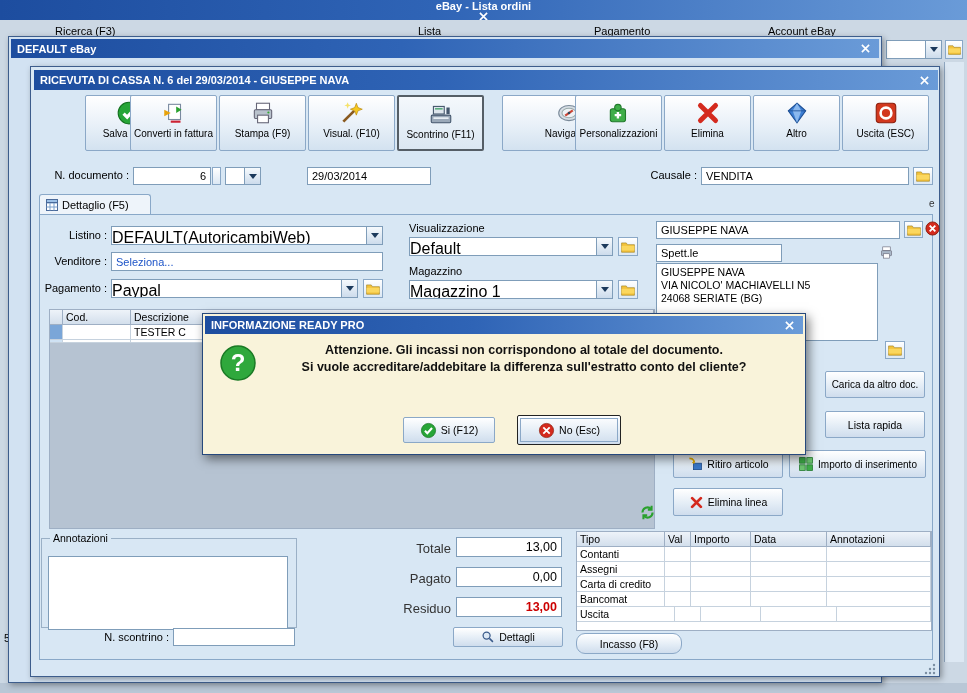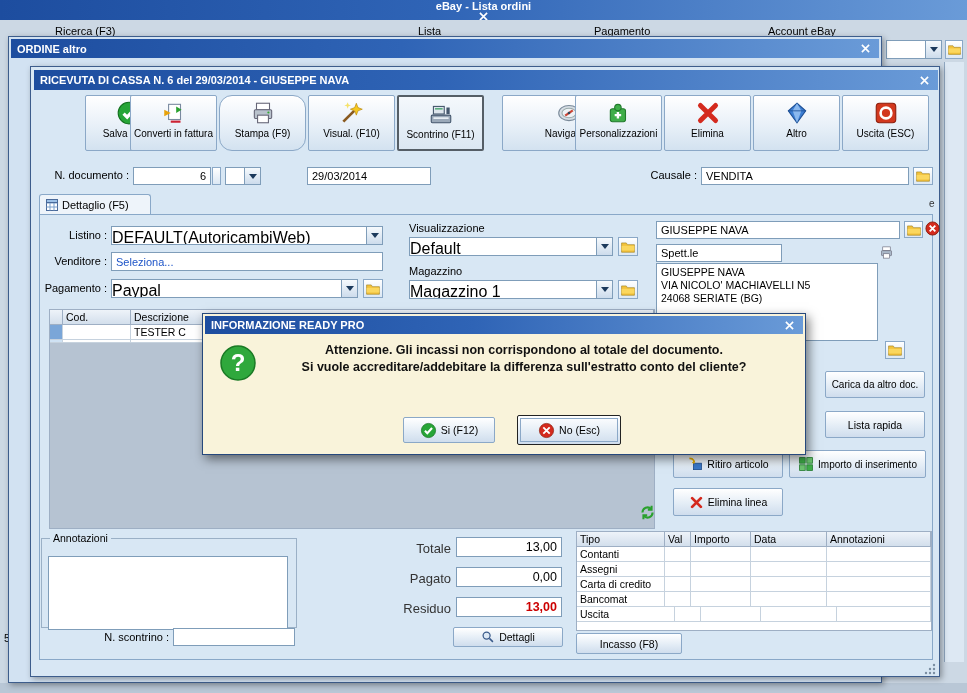--- a/index.html
+++ b/index.html
@@ -87,21 +87,21 @@
         <path d="M1 3h8l2 3h12v13H1z" fill="#f2c23c" stroke="#9a7a16"></path>
         <path d="M1 8h22v8H1z" fill="#fbd75e"></path>
       </svg>
   </div>
   <div class="abs" style="left:944px;top:62px;width:20px;height:600px;background:#dde8f3;border-left:1px solid #8fa6bf;"></div>
 
   <span class="abs" style="left:4px;top:632px;font-size:11px;">5</span>
 
   <div class="abs win" style="left:8px;top:36px;width:874px;height:647px;background:#d2e2f2;">
     <div class="titlebar" style="position:absolute;left:2px;top:2px;width:868px;height:19px;">
-      <span>ORDINE altro</span>
+      <span>DEFAULT eBay</span>
       <span class="grow"></span>
       <span class="closebox">
         <svg width="9" height="9" viewBox="0 0 10 10">
             <path d="M1 1l8 8M9 1L1 9" stroke="#fff" stroke-width="1.8"></path>
           </svg>
       </span>
     </div>
   </div>
 
   <div class="abs win" style="left:30px;top:66px;width:910px;height:611px;background:#d8e7f4;">
@@ -125,21 +125,21 @@
     </div>
     <div class="tbbtn" style="left:99px;">
       <svg width="26" height="26" viewBox="0 0 24 24">
           <rect x="7" y="4" width="11" height="14" fill="#fff" stroke="#7a8aa0"></rect>
           <path d="M3 9l6 3-6 3z" fill="#e8a20a"></path>
           <path d="M14 6l5 3-5 3z" fill="#2aa12e"></path>
           <path d="M9 20h9" stroke="#c23" stroke-width="2"></path>
         </svg>
       <span class="cap">Converti in fattura</span>
     </div>
-    <div class="tbbtn" style="left:188px;border-radius:13px;">
+    <div class="tbbtn" style="left:188px;">
       <svg width="26" height="26" viewBox="0 0 24 24">
           <rect x="6" y="3" width="12" height="6" fill="#fff" stroke="#667"></rect>
           <rect x="4" y="9" width="16" height="8" rx="1" fill="#b9c2cc" stroke="#667"></rect>
           <rect x="7" y="14" width="10" height="7" fill="#fff" stroke="#667"></rect>
           <circle cx="17" cy="11.5" r="1" fill="#3a3"></circle>
         </svg>
       <span class="cap">Stampa (F9)</span>
     </div>
     <div class="tbbtn" style="left:277px;">
       <svg width="26" height="26" viewBox="0 0 24 24">
@@ -448,21 +448,21 @@
         <div class="td" style="flex:1;"></div>
       </div>
       <div class="flexrow">
         <div class="td" style="width:98px;">Uscita</div>
         <div class="td" style="width:26px;"></div>
         <div class="td" style="width:60px;"></div>
         <div class="td" style="width:76px;"></div>
         <div class="td" style="flex:1;"></div>
       </div>
     </div>
-    <div class="abs btn" style="left:545px;top:566px;width:106px;height:21px;">
+    <div class="abs btn" style="left:545px;top:566px;width:106px;height:21px;border-radius:9px;">
       <span>Incasso (F8)</span>
     </div>
 
     <span class="abs frag" style="left:898px;top:131px;width:10px;">e</span>
     <span class="abs frag" style="left:870px;top:188px;width:16px;padding-left:22px;">RL</span>
 
     <svg class="abs" style="left:893px;top:596px;" width="12" height="12" viewBox="0 0 12 12">
         <circle cx="10" cy="2" r="1.2" fill="#7a8ea2"></circle>
         <circle cx="10" cy="6" r="1.2" fill="#7a8ea2"></circle>
         <circle cx="6" cy="6" r="1.2" fill="#7a8ea2"></circle>

